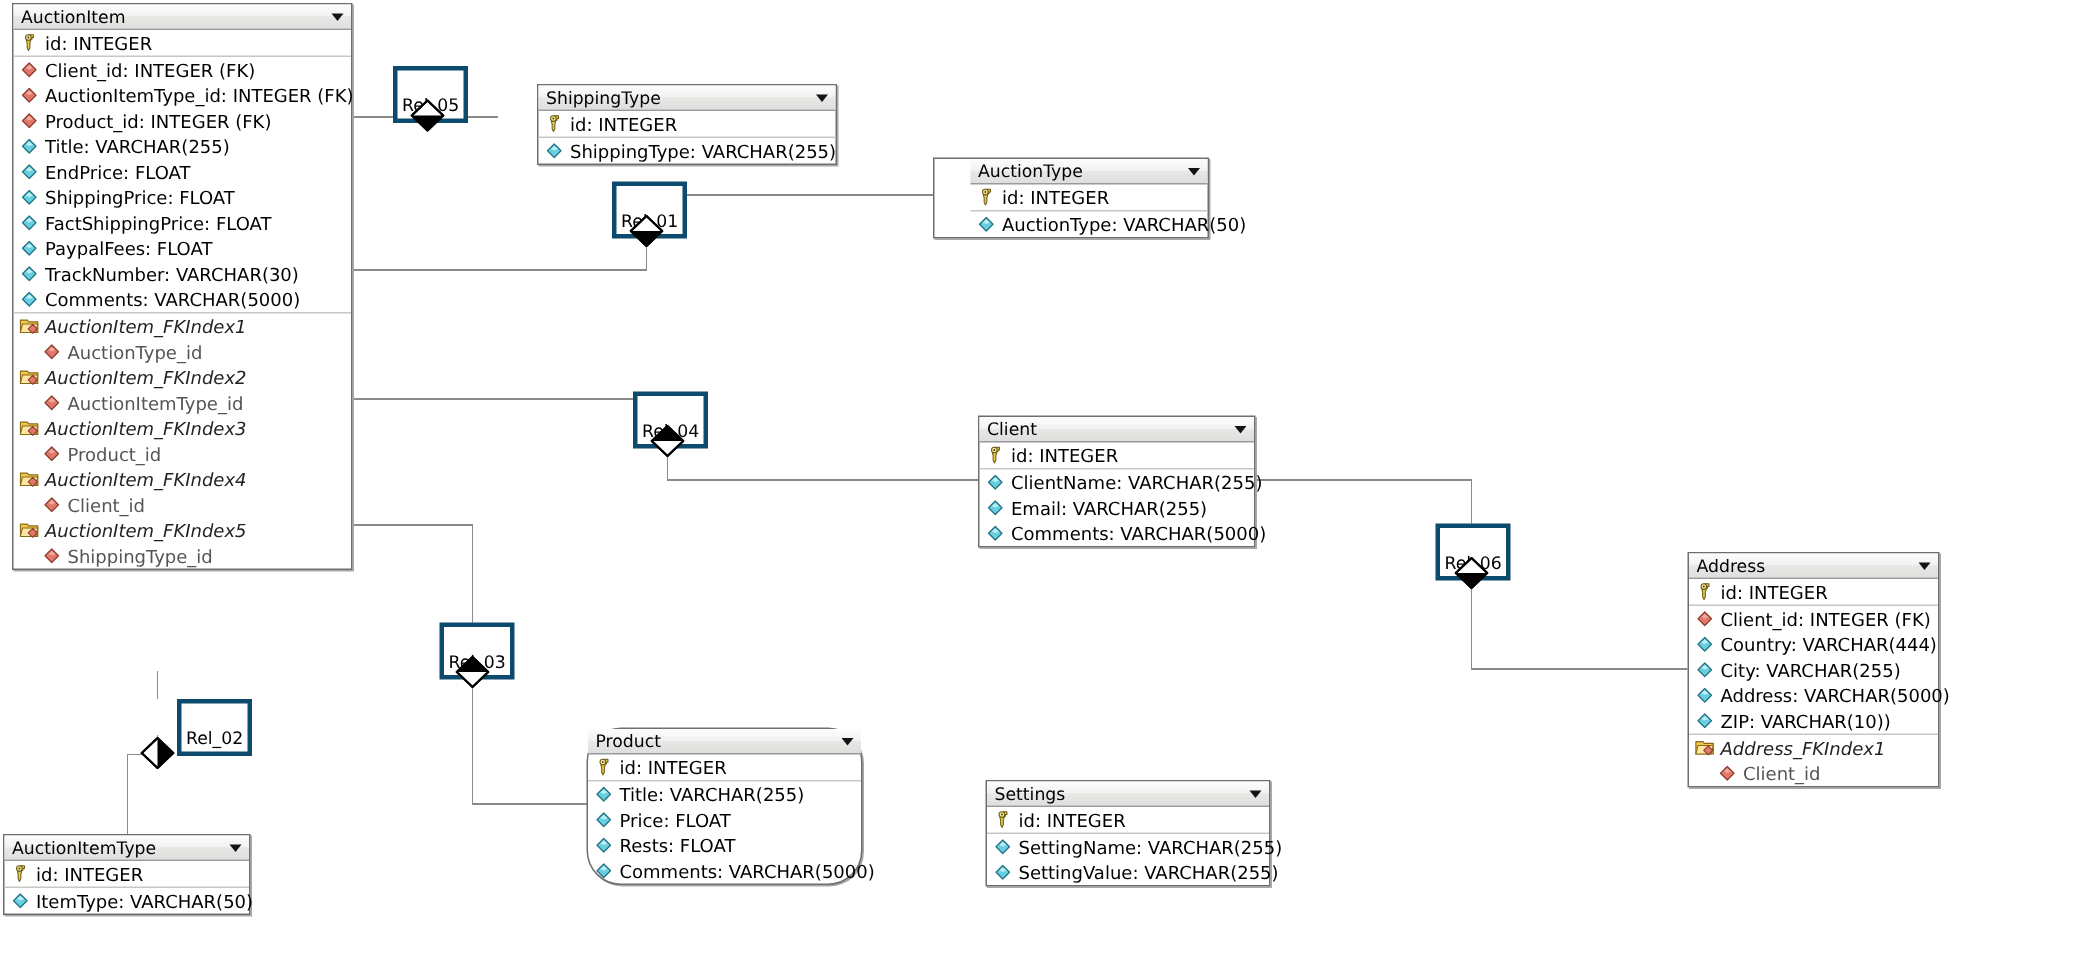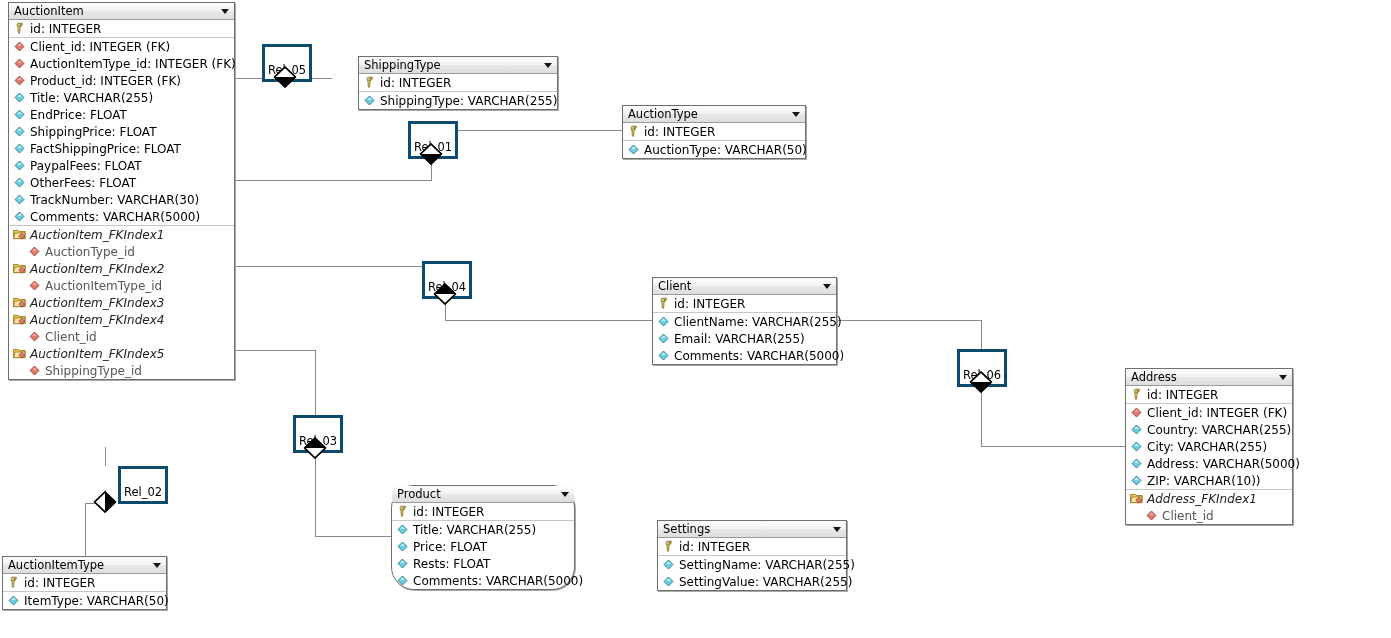--- a/index.html
+++ b/index.html
@@ -244,29 +244,20 @@
             </span>
             <span class="attr-label">PaypalFees: FLOAT</span>
           </div>
           <div class="attr">
             <span class="ico">
               <svg width="13" height="13" viewBox="0 0 13 13">
                 <path d="M6.5 2.0 L11.0 6.5 L6.5 11.0 L2.0 6.5 Z" fill="#68cfe0" stroke="#1f6f80" stroke-width="0.8" stroke-linejoin="round"></path>
                 <path d="M6.5 3.4 L9.0 5.4 L6.5 6.3 L4.2 5.4 Z" fill="#c6f0f7" opacity="0.9"></path>
               </svg>
             </span>
-            <span class="attr-label">OtherFees: FLOAT</span>
-          </div>
-          <div class="attr">
-            <span class="ico">
-              <svg width="13" height="13" viewBox="0 0 13 13">
-                <path d="M6.5 2.0 L11.0 6.5 L6.5 11.0 L2.0 6.5 Z" fill="#68cfe0" stroke="#1f6f80" stroke-width="0.8" stroke-linejoin="round"></path>
-                <path d="M6.5 3.4 L9.0 5.4 L6.5 6.3 L4.2 5.4 Z" fill="#c6f0f7" opacity="0.9"></path>
-              </svg>
-            </span>
             <span class="attr-label">TrackNumber: VARCHAR(30)</span>
           </div>
           <div class="attr">
             <span class="ico">
               <svg width="13" height="13" viewBox="0 0 13 13">
                 <path d="M6.5 2.0 L11.0 6.5 L6.5 11.0 L2.0 6.5 Z" fill="#68cfe0" stroke="#1f6f80" stroke-width="0.8" stroke-linejoin="round"></path>
                 <path d="M6.5 3.4 L9.0 5.4 L6.5 6.3 L4.2 5.4 Z" fill="#c6f0f7" opacity="0.9"></path>
               </svg>
             </span>
             <span class="attr-label">Comments: VARCHAR(5000)</span>
@@ -313,20 +304,29 @@
           </div>
           <div class="attr index-name">
             <span class="ico">
               <svg width="13" height="13" viewBox="0 0 13 13">
                 <path d="M0.6 2.4 L5.2 2.4 L6.2 3.6 L12.2 3.6 L12.2 10.6 L0.6 10.6 Z" fill="#f3c64e" stroke="#8a6a12" stroke-width="0.8" stroke-linejoin="round"></path>
                 <path d="M2.0 5.0 L12.2 5.0 L10.8 10.6 L0.6 10.6 Z" fill="#fde5a3" stroke="#8a6a12" stroke-width="0.7" stroke-linejoin="round"></path>
                 <path d="M8.8 5.2 L11.8 8.2 L8.8 11.2 L5.8 8.2 Z" fill="#e0796b" stroke="#8d3a2c" stroke-width="0.7" stroke-linejoin="round"></path>
               </svg>
             </span>
             <span class="attr-label">AuctionItem_FKIndex3</span>
+          </div>
+          <div class="attr index-col">
+            <span class="ico">
+              <svg width="13" height="13" viewBox="0 0 13 13">
+                <path d="M6.5 2.0 L11.0 6.5 L6.5 11.0 L2.0 6.5 Z" fill="#e0796b" stroke="#8d3a2c" stroke-width="0.8" stroke-linejoin="round"></path>
+                <path d="M6.5 3.4 L9.0 5.4 L6.5 6.3 L4.2 5.4 Z" fill="#f3b3a8" opacity="0.85"></path>
+              </svg>
+            </span>
+            <span class="attr-label">Product_id</span>
           </div>
           <div class="attr index-name">
             <span class="ico">
               <svg width="13" height="13" viewBox="0 0 13 13">
                 <path d="M0.6 2.4 L5.2 2.4 L6.2 3.6 L12.2 3.6 L12.2 10.6 L0.6 10.6 Z" fill="#f3c64e" stroke="#8a6a12" stroke-width="0.8" stroke-linejoin="round"></path>
                 <path d="M2.0 5.0 L12.2 5.0 L10.8 10.6 L0.6 10.6 Z" fill="#fde5a3" stroke="#8a6a12" stroke-width="0.7" stroke-linejoin="round"></path>
                 <path d="M8.8 5.2 L11.8 8.2 L8.8 11.2 L5.8 8.2 Z" fill="#e0796b" stroke="#8d3a2c" stroke-width="0.7" stroke-linejoin="round"></path>
               </svg>
             </span>
             <span class="attr-label">AuctionItem_FKIndex4</span>
@@ -383,21 +383,21 @@
             <span class="ico">
               <svg width="13" height="13" viewBox="0 0 13 13">
                 <path d="M6.5 2.0 L11.0 6.5 L6.5 11.0 L2.0 6.5 Z" fill="#68cfe0" stroke="#1f6f80" stroke-width="0.8" stroke-linejoin="round"></path>
                 <path d="M6.5 3.4 L9.0 5.4 L6.5 6.3 L4.2 5.4 Z" fill="#c6f0f7" opacity="0.9"></path>
               </svg>
             </span>
             <span class="attr-label">ShippingType: VARCHAR(255)</span>
           </div>
         </div>
       </div>
-      <div class="entity" style="left: 622px; top: 105px; width: 184px;">
+      <div class="entity" style="left: 622px; top: 105px; width: 184px; padding-left: 24px;">
         <div class="entity-header">
           <span class="entity-title">AuctionType</span>
           <span class="caret"></span>
         </div>
         <div class="section">
           <div class="attr">
             <span class="ico">
               <svg width="13" height="13" viewBox="0 0 13 13">
                 <path d="M6.5 1.2 L9.3 1.2 L9.3 3.0 L8.3 3.0 L8.3 4.2 L7.4 4.2 L7.4 5.4 L6.9 6.6 L6.9 9.8 L6.0 11.6 L5.1 9.8 L5.1 6.6 L4.6 5.4 Z" fill="#e3cc52" stroke="#6d5a14" stroke-width="0.7" stroke-linejoin="round"></path>
                 <circle cx="5.9" cy="3.0" r="1.9" fill="#f2e69a" stroke="#6d5a14" stroke-width="0.7"></circle>
@@ -493,21 +493,21 @@
             </span>
             <span class="attr-label">Client_id: INTEGER (FK)</span>
           </div>
           <div class="attr">
             <span class="ico">
               <svg width="13" height="13" viewBox="0 0 13 13">
                 <path d="M6.5 2.0 L11.0 6.5 L6.5 11.0 L2.0 6.5 Z" fill="#68cfe0" stroke="#1f6f80" stroke-width="0.8" stroke-linejoin="round"></path>
                 <path d="M6.5 3.4 L9.0 5.4 L6.5 6.3 L4.2 5.4 Z" fill="#c6f0f7" opacity="0.9"></path>
               </svg>
             </span>
-            <span class="attr-label">Country: VARCHAR(255)</span>
+            <span class="attr-label">Country: VARCHAR(444)</span>
           </div>
           <div class="attr">
             <span class="ico">
               <svg width="13" height="13" viewBox="0 0 13 13">
                 <path d="M6.5 2.0 L11.0 6.5 L6.5 11.0 L2.0 6.5 Z" fill="#68cfe0" stroke="#1f6f80" stroke-width="0.8" stroke-linejoin="round"></path>
                 <path d="M6.5 3.4 L9.0 5.4 L6.5 6.3 L4.2 5.4 Z" fill="#c6f0f7" opacity="0.9"></path>
               </svg>
             </span>
             <span class="attr-label">City: VARCHAR(255)</span>
           </div>

